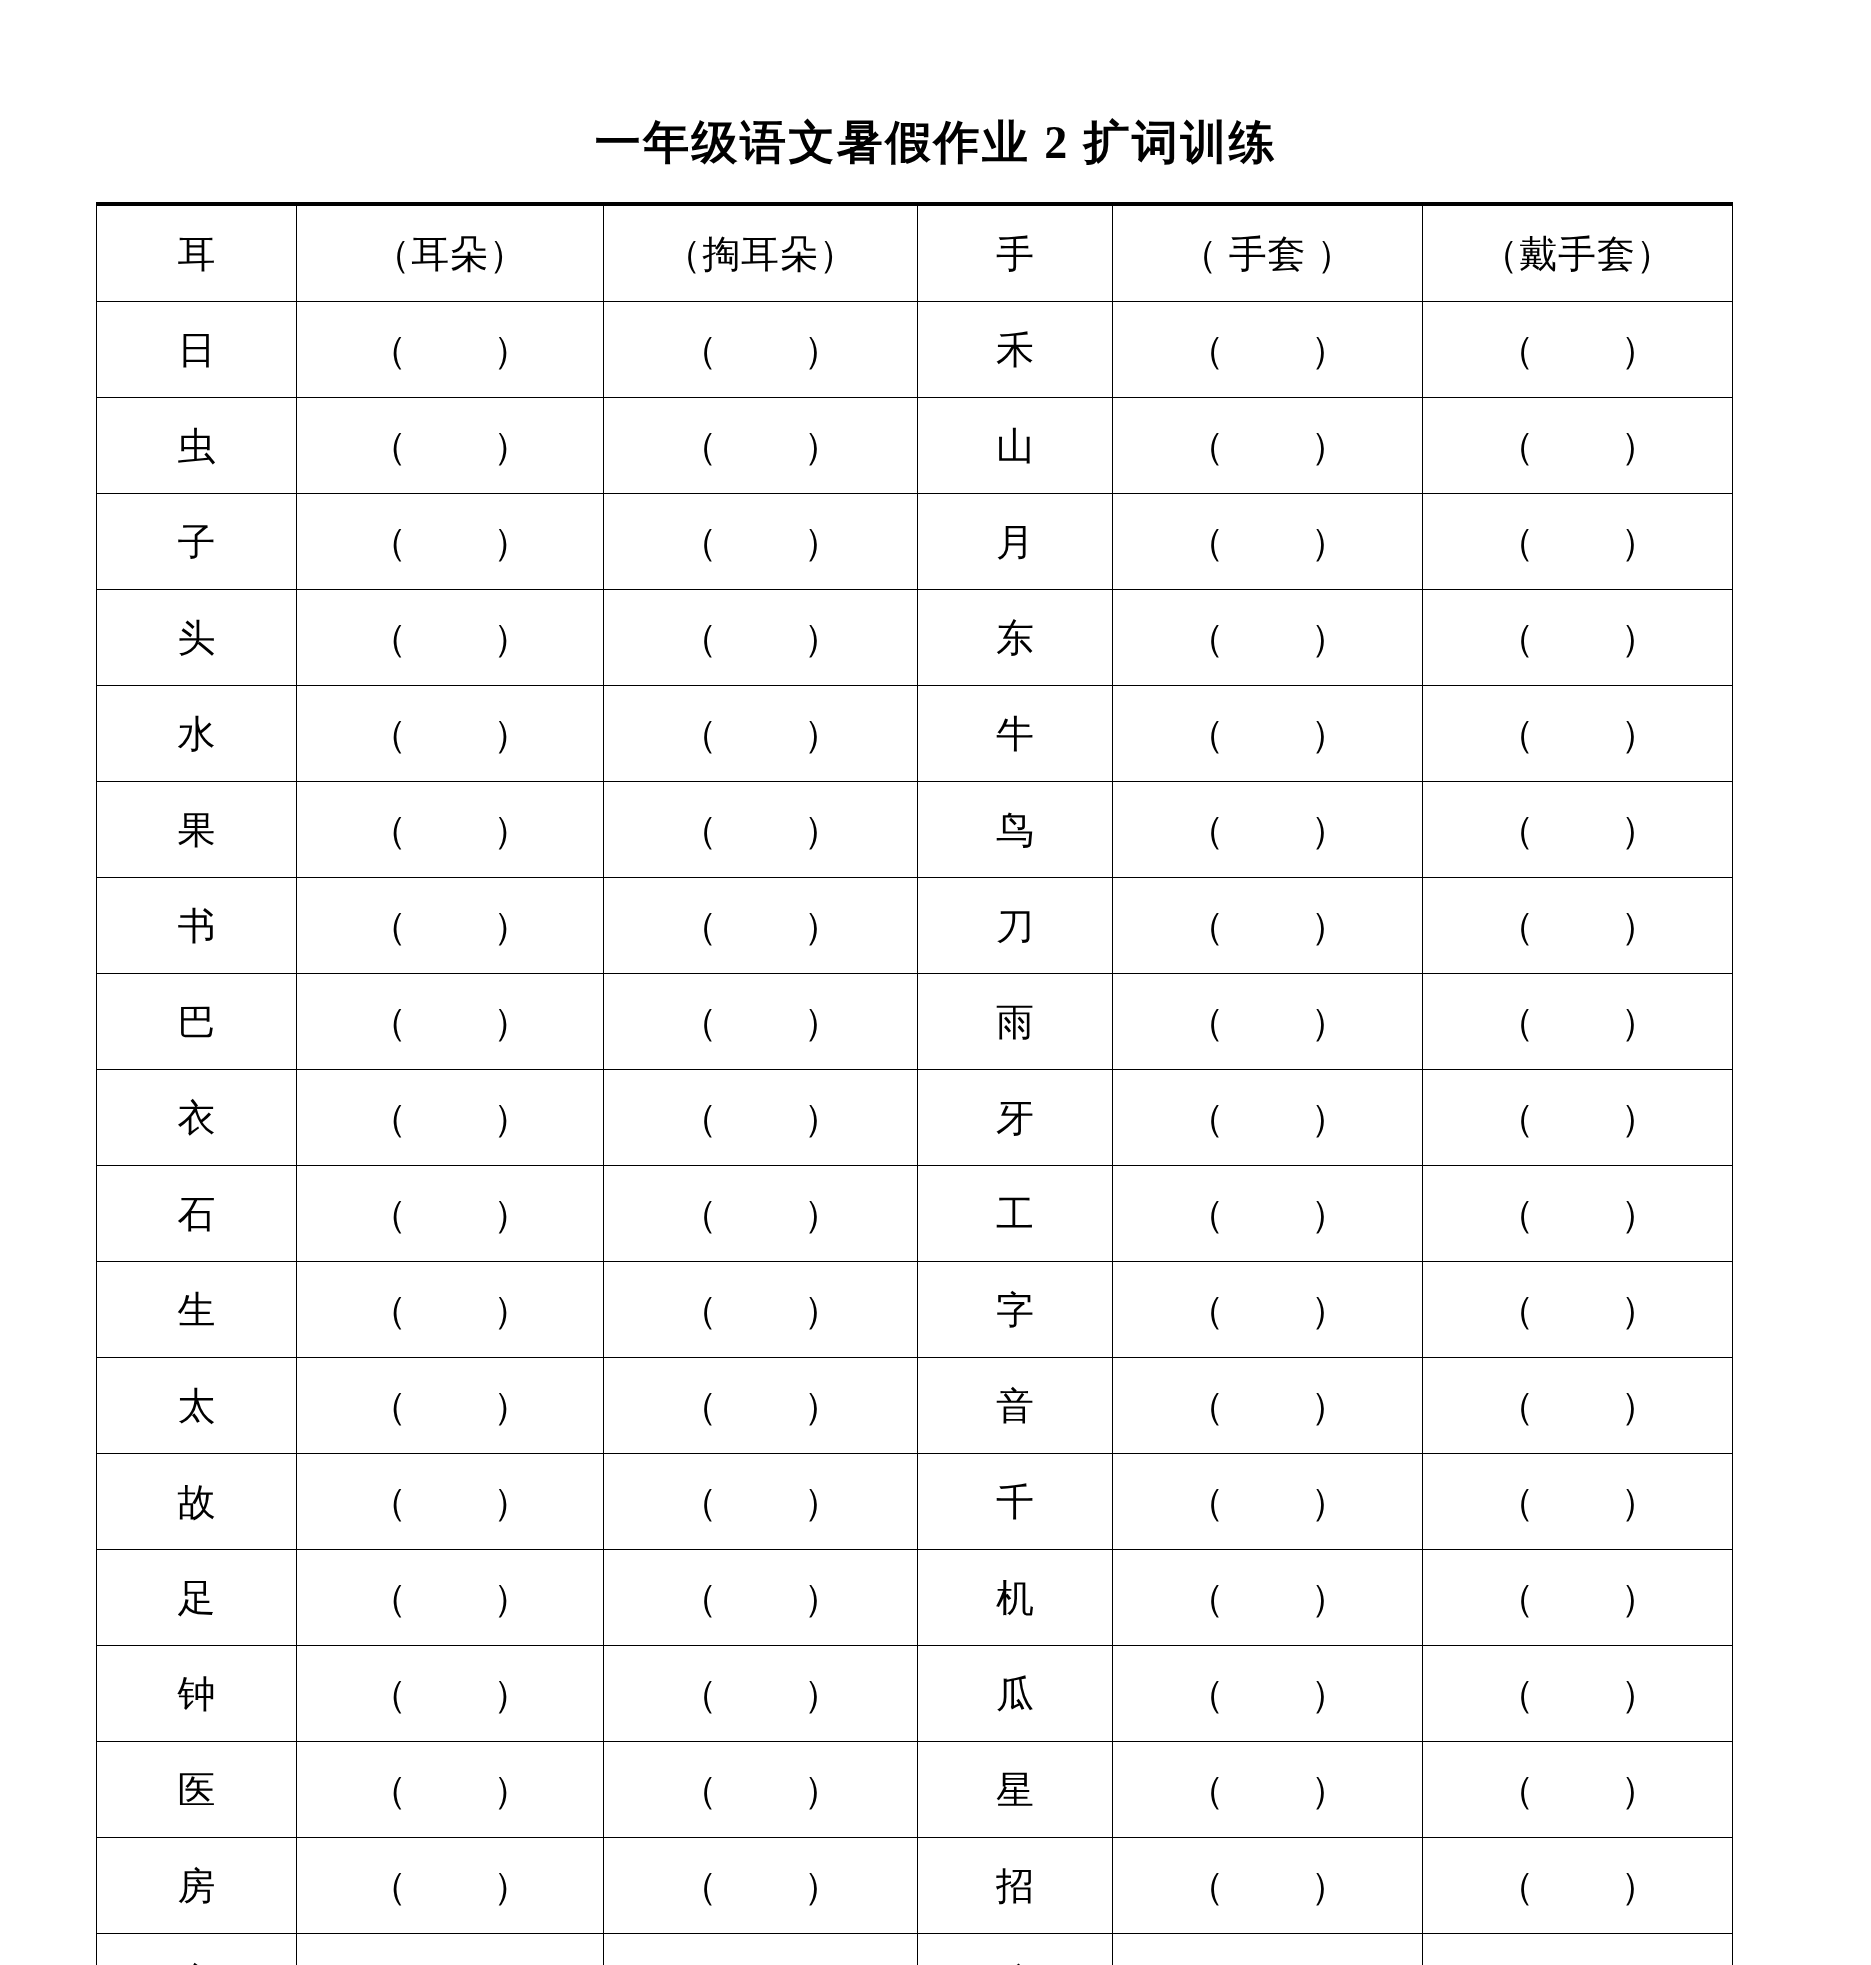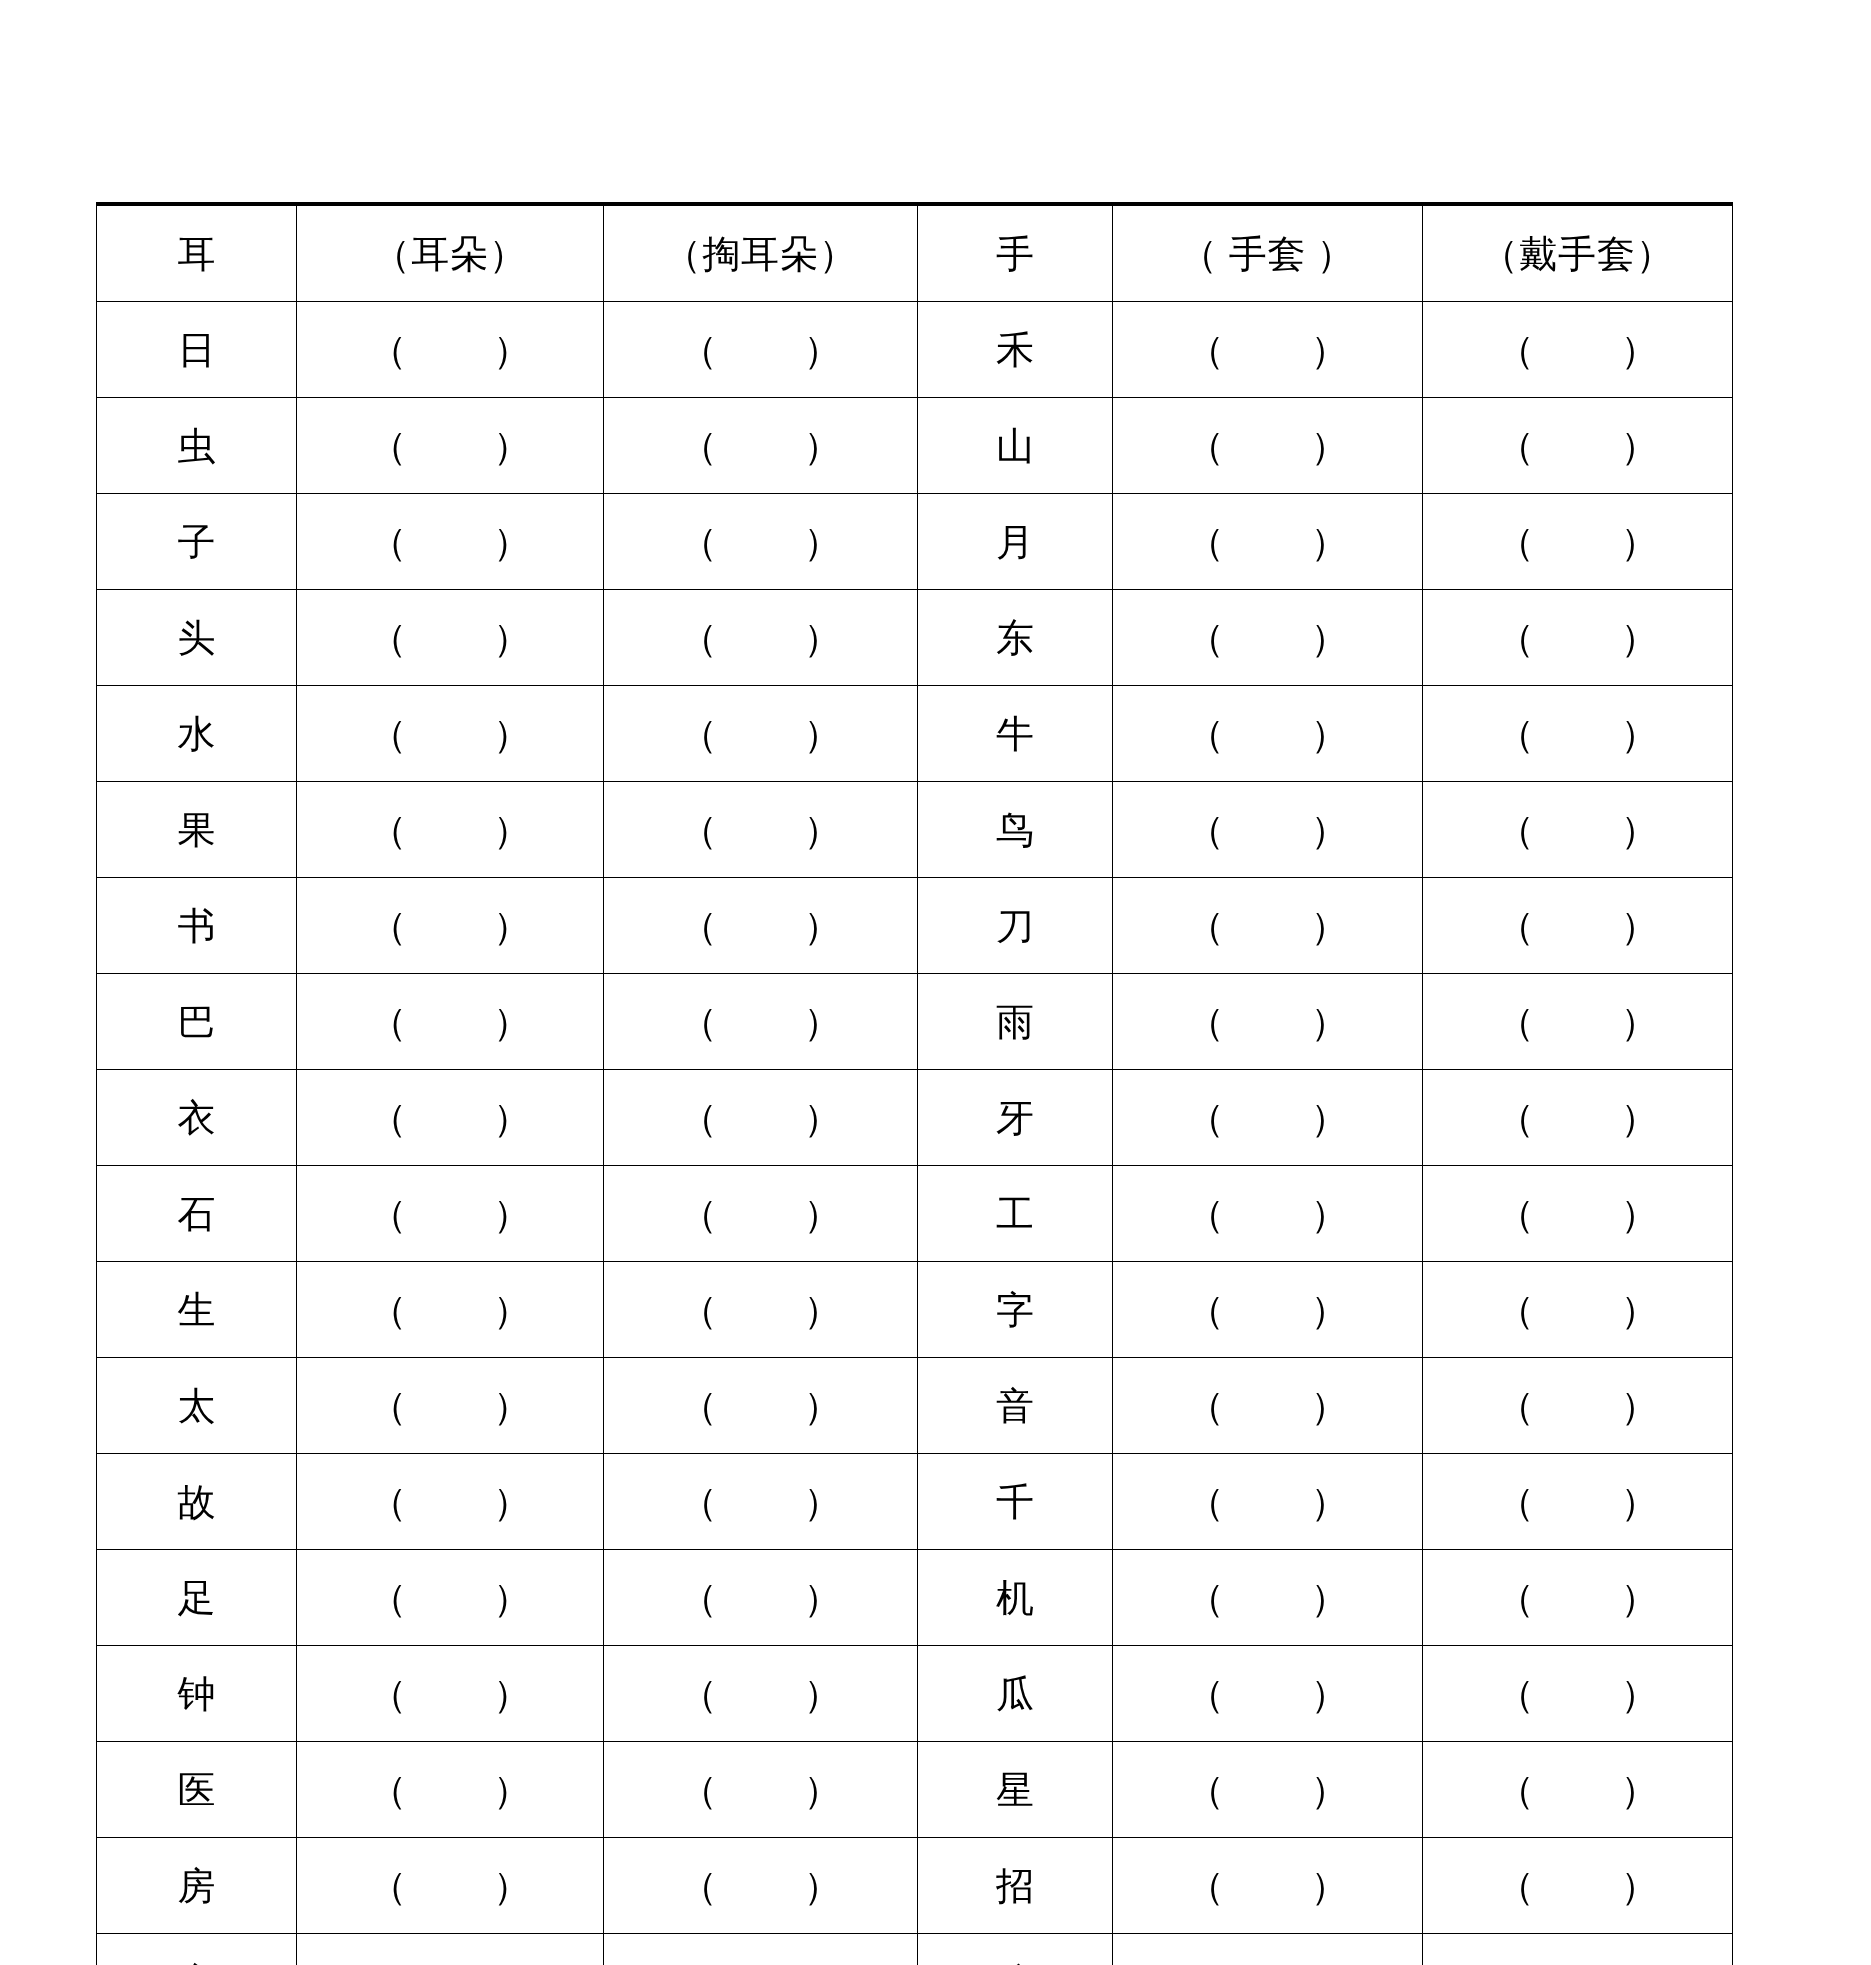--- a/index.html
+++ b/index.html
@@ -74,20 +74,21 @@
   .cell-char   { font-size: 39px; }
   .cell-paren  { font-size: 38px; letter-spacing: 0.8px; }
   .blank-paren { font-size: 38px; }
   .blank-paren .gap { display: inline-block; width: 86px; }
 </style>
 </head>
 <body>
 
 <div class="page">
 
+  <div class="doc-title">一年级语文暑假作业 2 扩词训练</div>
 
   <table class="sheet-table">
     <colgroup>
       <col class="c-char">
         <col class="c-word">
         <col class="c-phrase">
       <col class="c-char2">
         <col class="c-word2">
         <col class="c-phrase2">
     </colgroup>

